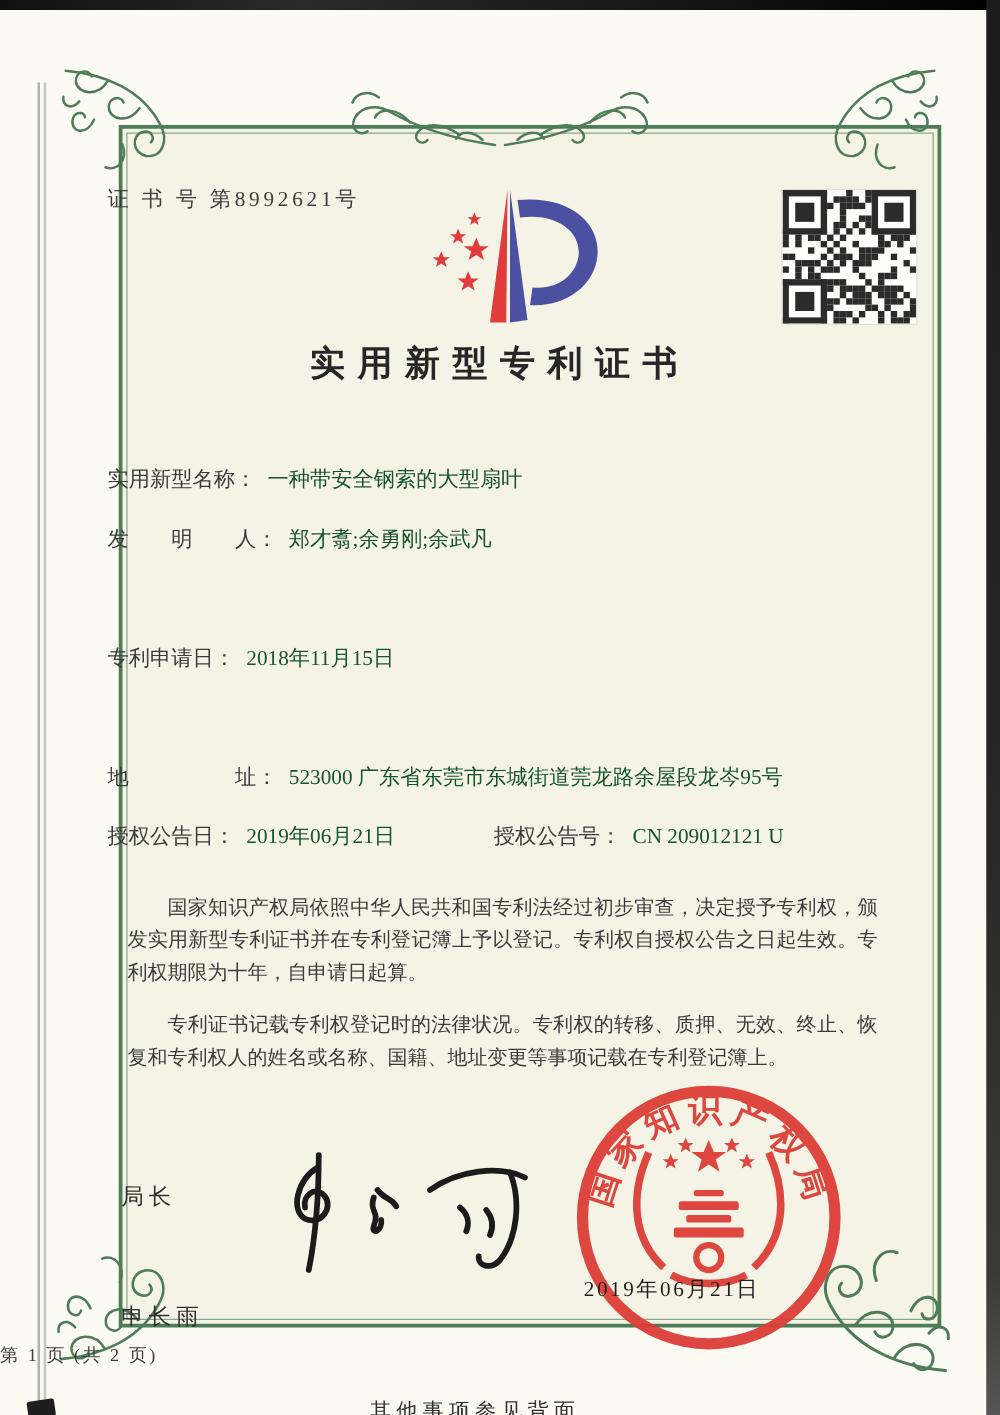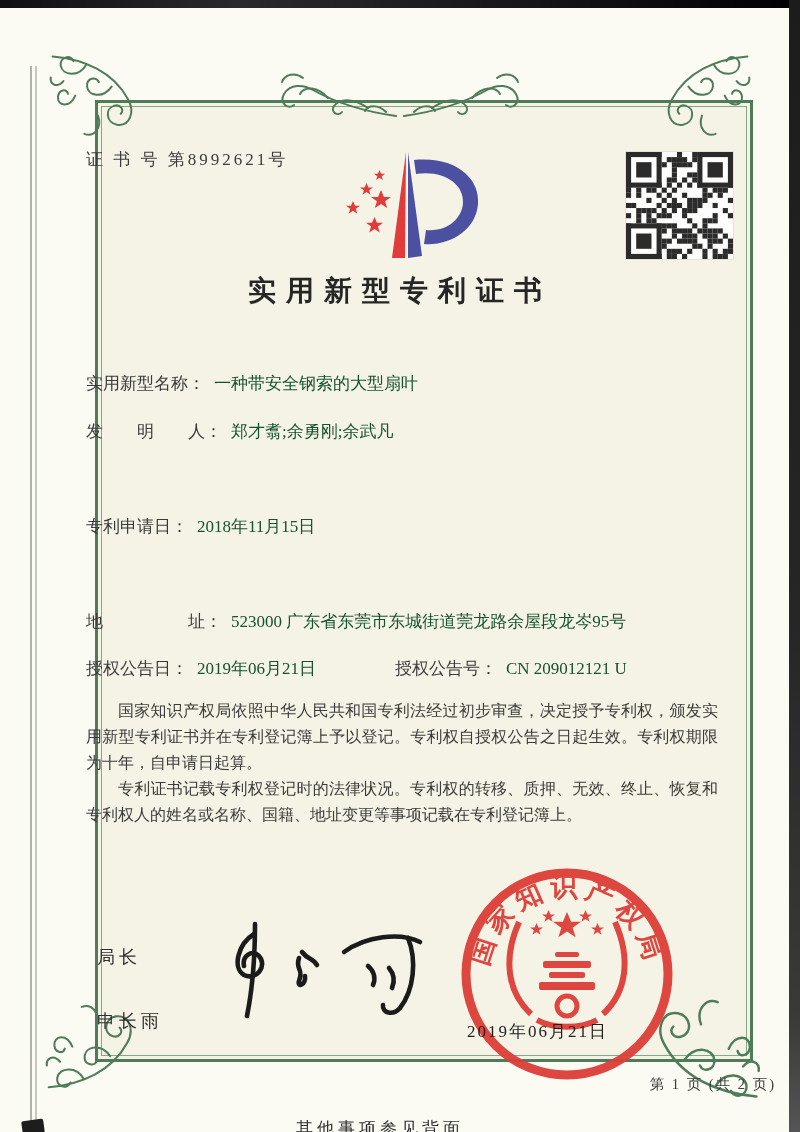--- a/index.html
+++ b/index.html
@@ -52,32 +52,32 @@
   .row-filing{top:515px;font-family:Liberation Serif, serif;}
   .row-patentee{top:562px;}
   .row-address{top:610px;}
   .row-grant{top:657px;}
   .grant-right{position:absolute;left:309px;top:0;}
 
   .body-text{
     position:absolute;left:86px;top:698px;width:632px;
     font-size:16px;line-height:26px;text-align:justify;color:#3b3b3b;
   }
-  .body-text p{margin:0;text-indent:2em;}
+  .body-text p{margin:16px;text-indent:2em;}
 
   .sign-title{position:absolute;left:97px;top:945px;font-size:18px;letter-spacing:4px;color:#2e2e2e;}
-  .sign-name{position:absolute;left:97px;top:1009px;font-size:18px;letter-spacing:4px;color:#2e2e2e;}
+  .sign-name{position:absolute;left:97px;top:1041px;font-size:18px;letter-spacing:4px;color:#2e2e2e;}
   .signature-svg{position:absolute;left:198px;top:918px;width:238px;height:104px;}
 
   .seal-svg{position:absolute;left:453px;top:860px;width:228px;height:228px;
     mix-blend-mode:multiply;opacity:.95;}
   .seal-date{position:absolute;left:467px;top:1020px;font-size:17px;letter-spacing:2px;
     color:#1f1f1f;z-index:7;}
 
-  .footer-page{position:absolute;left:0;top:1075px;width:776px;text-align:right;
+  .footer-page{position:absolute;left:0;top:1075px;width:776px;text-align:left;
     font-size:14.5px;letter-spacing:2px;color:#3d3d3d;font-family:Liberation Serif, serif;}
   .back-note{position:absolute;left:0;top:1117px;width:760px;text-align:center;
     font-size:17px;letter-spacing:4px;color:#2f2f2f;}
 </style>
 </head>
 <body>
 
 <div class="scan-strip-top"></div>
 <div class="scan-strip-right"></div>
 <div class="page-edge-line"></div>

